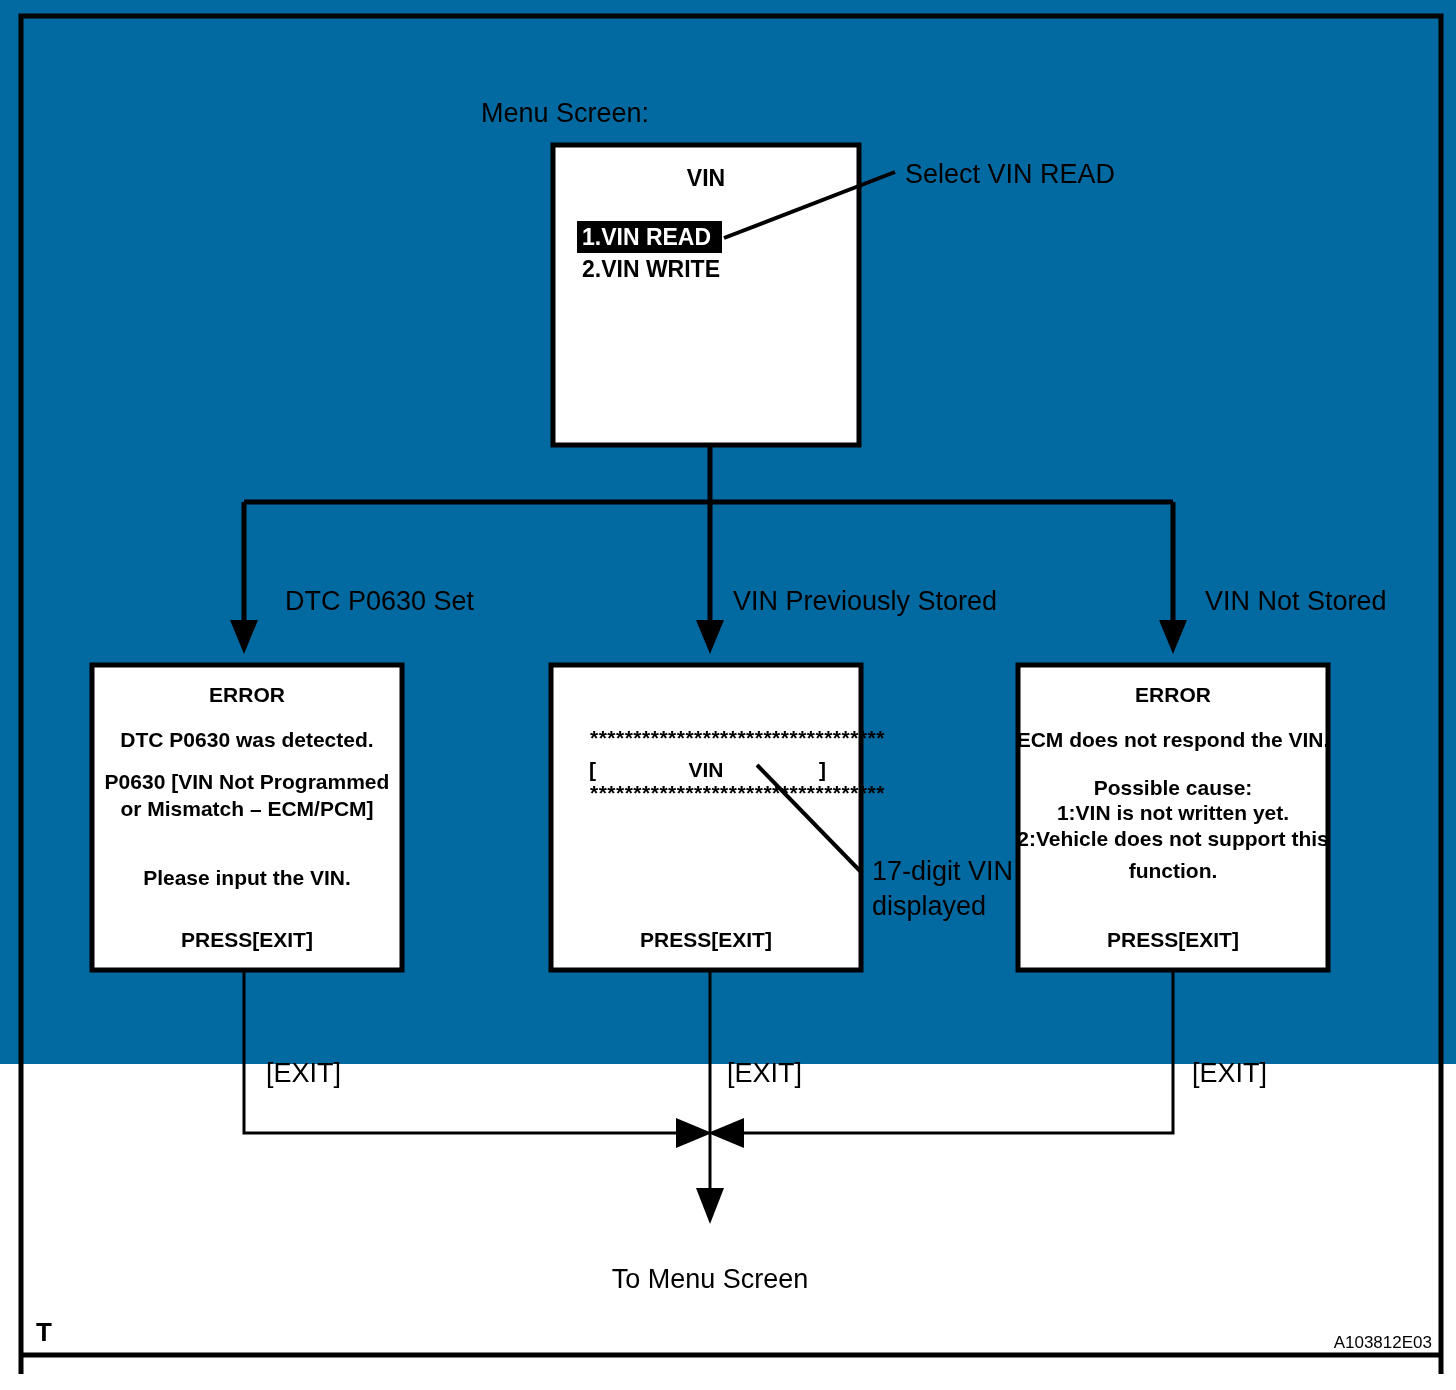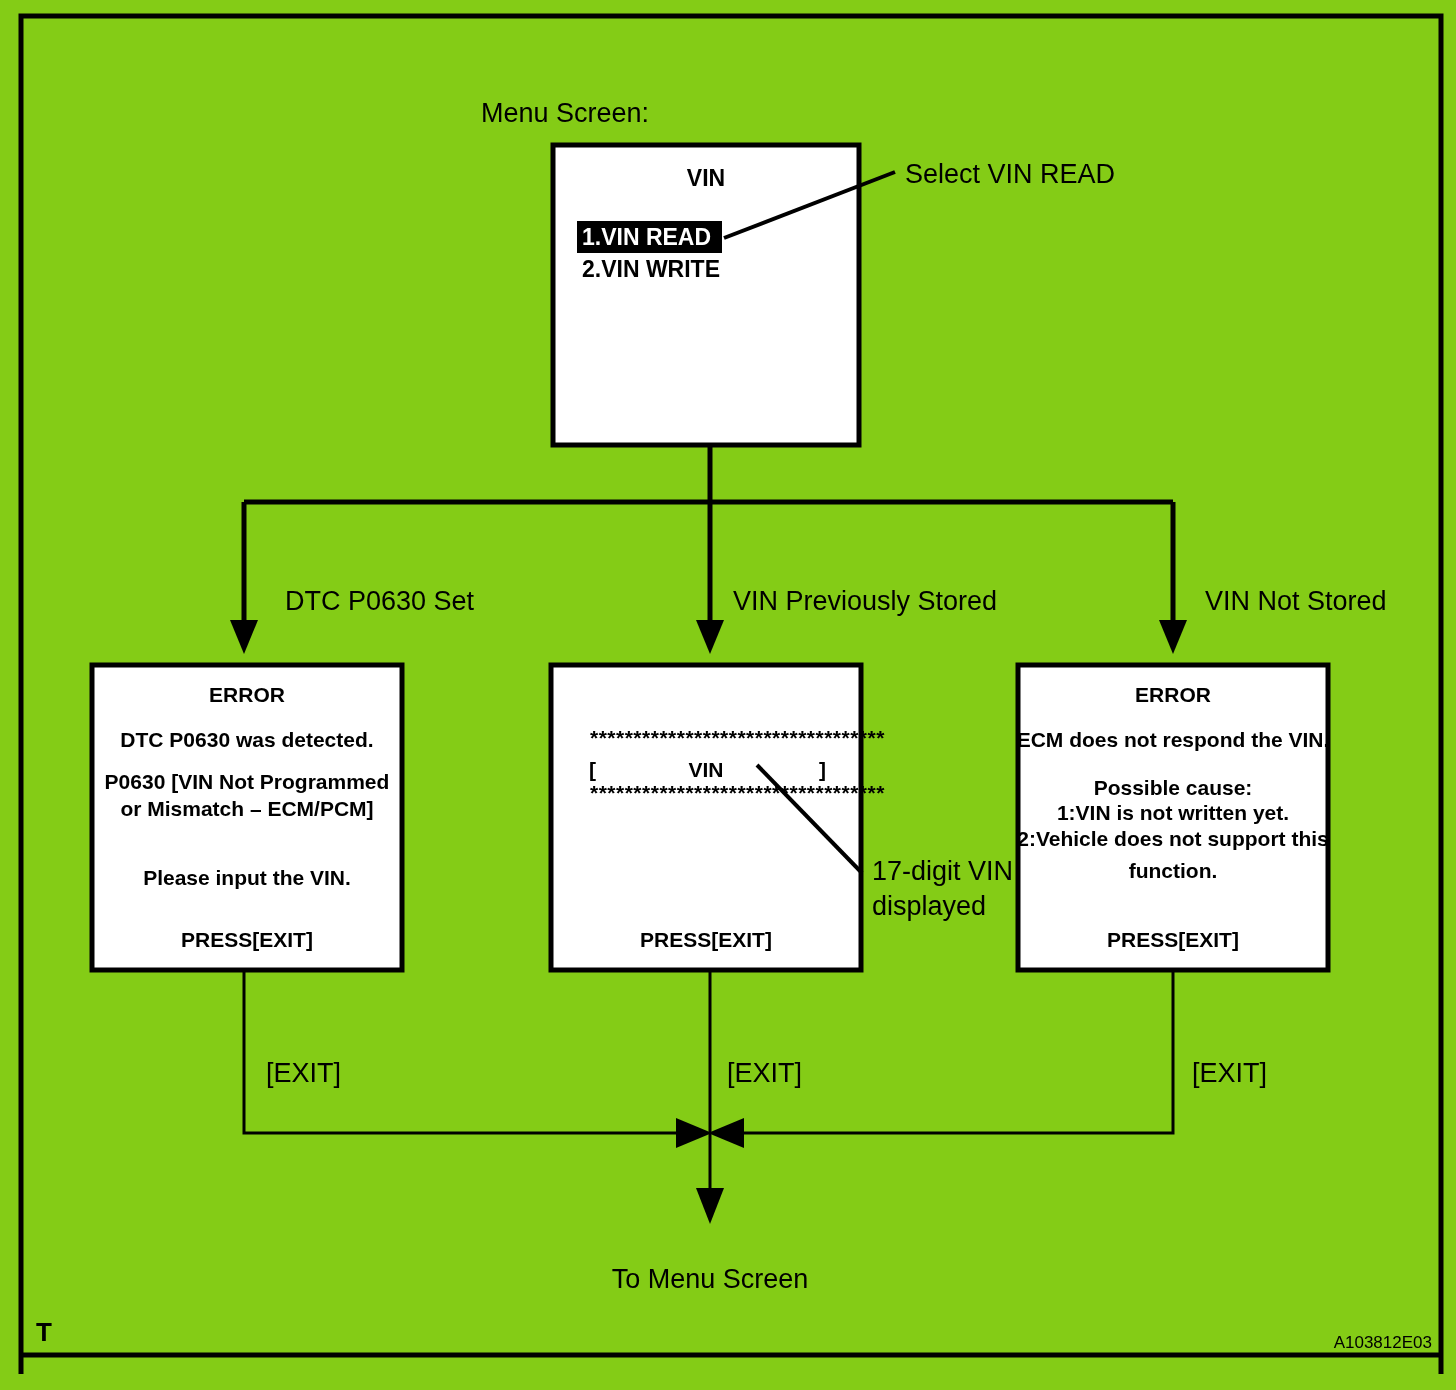--- a/index.html
+++ b/index.html
@@ -9,22 +9,22 @@
   }
   body {
     font-family: "Liberation Sans", sans-serif;
     width: 1456px;
     height: 1390px;
     overflow: hidden;
   }
   #page {
     position: relative;
     width: 1456px;
-    height: 1390px;
-    background: #84cc16;
+    height: 1064px;
+    background: #0369a1;
   }
   #diagram {
     position: absolute;
     left: 0;
     top: 0;
     width: 1456px;
     height: 1390px;
     display: block;
   }
   .frame-line {

